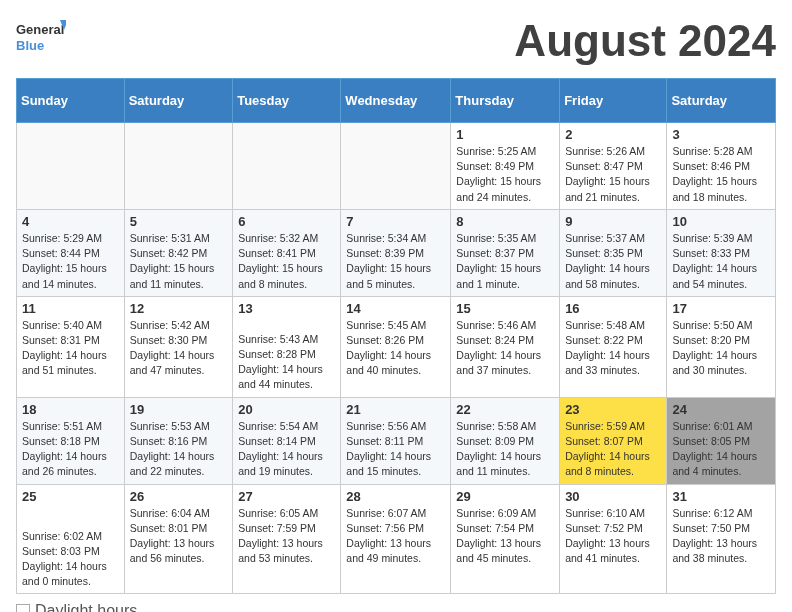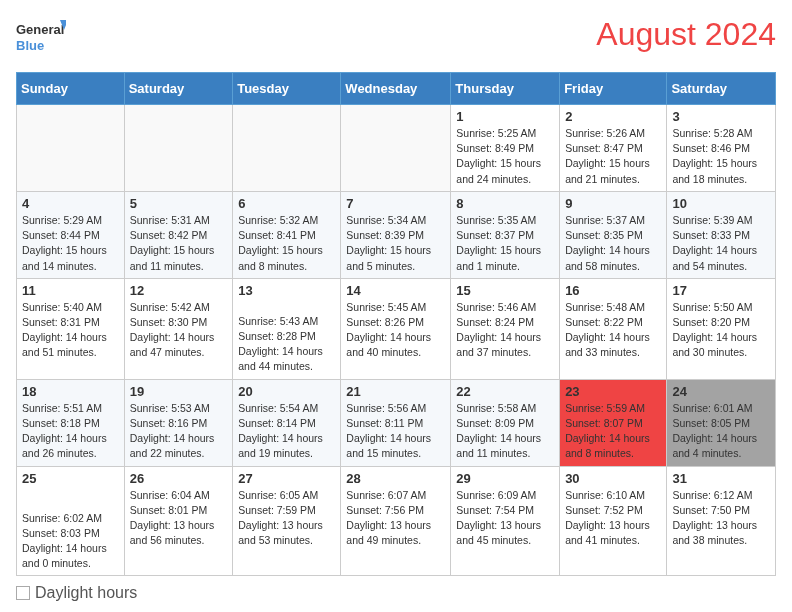--- a/index.html
+++ b/index.html
@@ -18,36 +18,36 @@
     }
     .logo {
       display: flex;
       align-items: flex-start;
       gap: 4px;
     }
     .title-block {
       text-align: right;
     }
     .month-title {
-      font-size: 32px;
-      font-weight: normal;
-      color: #ef4444;
+      font-size: 44px;
+      font-weight: bold;
+      color: #404040;
     }
     .subtitle {
       font-size: 16px;
       color: #333;
     }
     table {
       width: 100%;
       border-collapse: collapse;
     }
     th {
       background-color: #3a7fc1;
       color: #fff;
-      padding: 8px 4px;
+      padding: 14px 4px;
       text-align: left;
       font-size: 13px;
       border: 1px solid #5a9fd4;
     }
     td {
       border: 1px solid #ccc;
       vertical-align: top;
       padding: 4px 5px;
       font-size: 11px;
       color: #333;
@@ -280,21 +280,21 @@
 Daylight: 14 hours
 and 15 minutes.</div>
         </td>
         <td style="background: rgb(245, 248, 251);">
           <div class="day-number">22</div>
           <div class="day-info" style="white-space: pre-line;">Sunrise: 5:58 AM
 Sunset: 8:09 PM
 Daylight: 14 hours
 and 11 minutes.</div>
         </td>
-        <td style="background: #ef4444;">
+        <td style="background: #fde047;">
           <div class="day-number">23</div>
           <div class="day-info" style="white-space: pre-line;">Sunrise: 5:59 AM
 Sunset: 8:07 PM
 Daylight: 14 hours
 and 8 minutes.</div>
         </td>
         <td style="background: #a3a3a3;">
           <div class="day-number">24</div>
           <div class="day-info" style="white-space: pre-line;">Sunrise: 6:01 AM
 Sunset: 8:05 PM

